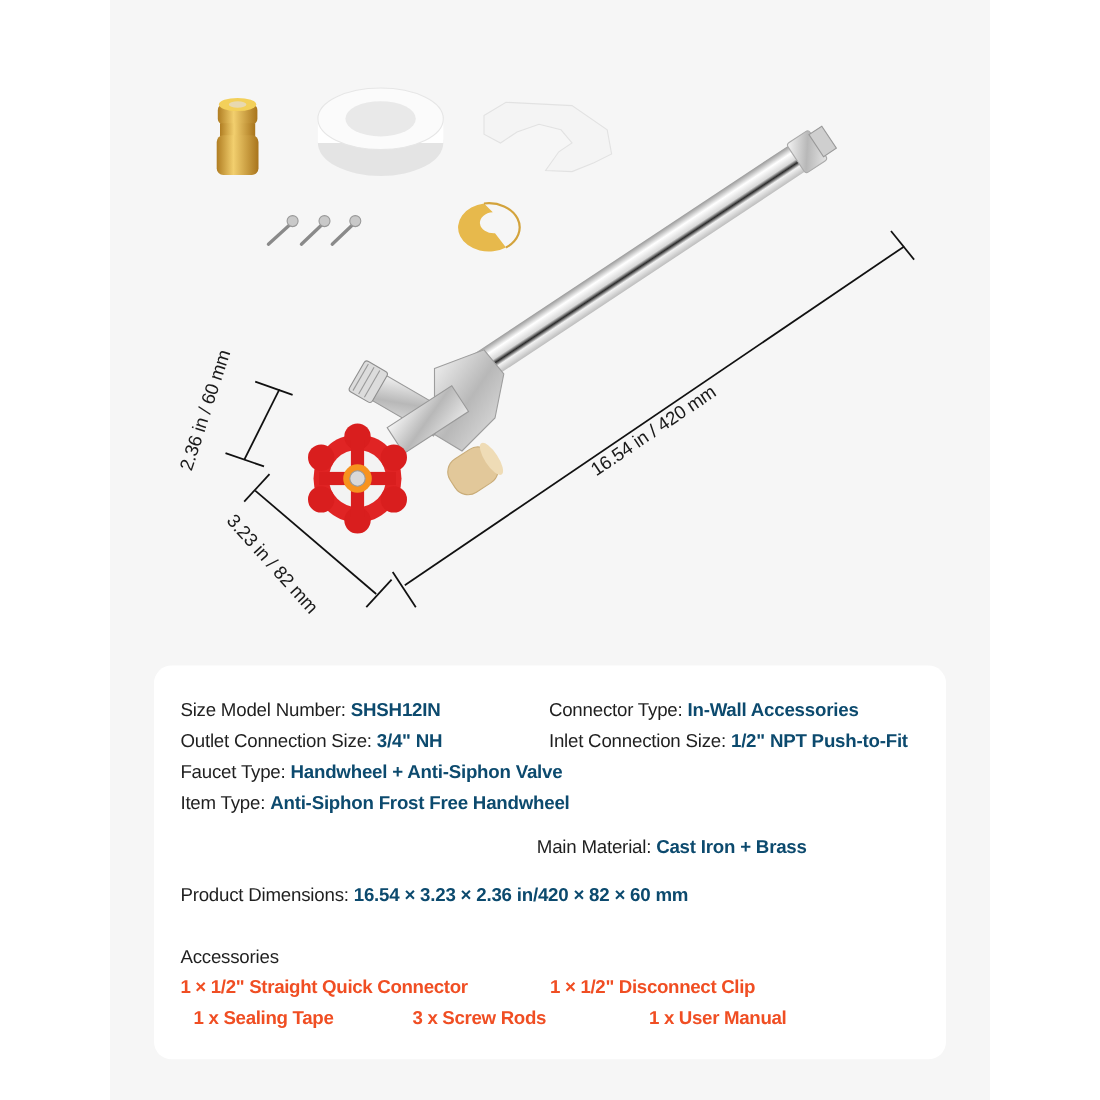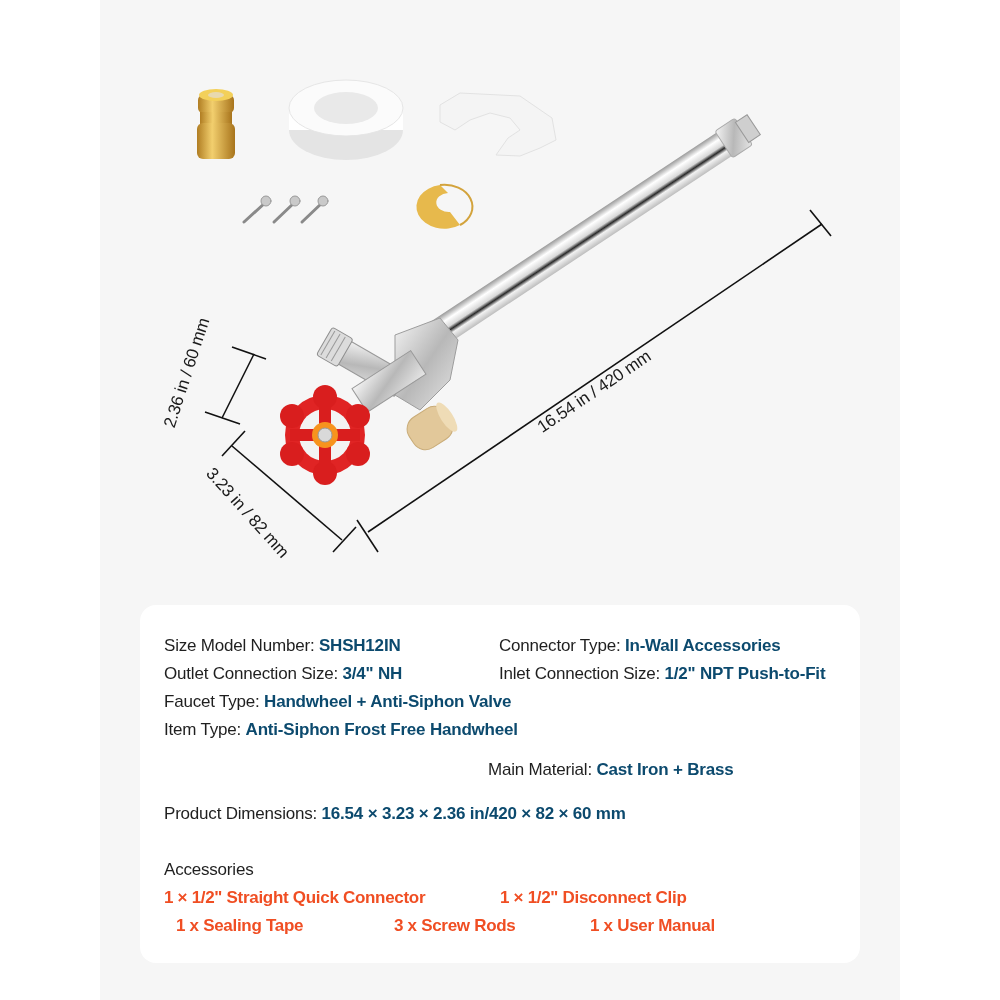--- a/index.html
+++ b/index.html
@@ -174,15 +174,15 @@
     <span>Main Material: </span><span class="v">Cast Iron + Brass</span>
   </div>
   <div class="spec-line" style="left:24px; top:199px;">
     <span>Product Dimensions: </span><span class="v">16.54 × 3.23 × 2.36 in/420 × 82 × 60 mm</span>
   </div>
 
   <div class="spec-line" style="left:24px; top:255px;">Accessories</div>
   <div class="acc-item" style="left:24px; top:283px;">1 × 1/2" Straight Quick Connector</div>
   <div class="acc-item" style="left:360px; top:283px;">1 × 1/2" Disconnect Clip</div>
   <div class="acc-item" style="left:36px; top:311px;">1 x Sealing Tape</div>
-  <div class="acc-item" style="left:235px; top:311px;margin-left:19px;">3 x Screw Rods</div>
+  <div class="acc-item" style="left:235px; top:311px;">3 x Screw Rods</div>
   <div class="acc-item" style="left:450px; top:311px;">1 x User Manual</div>
 </div>
 
 </body></html>

